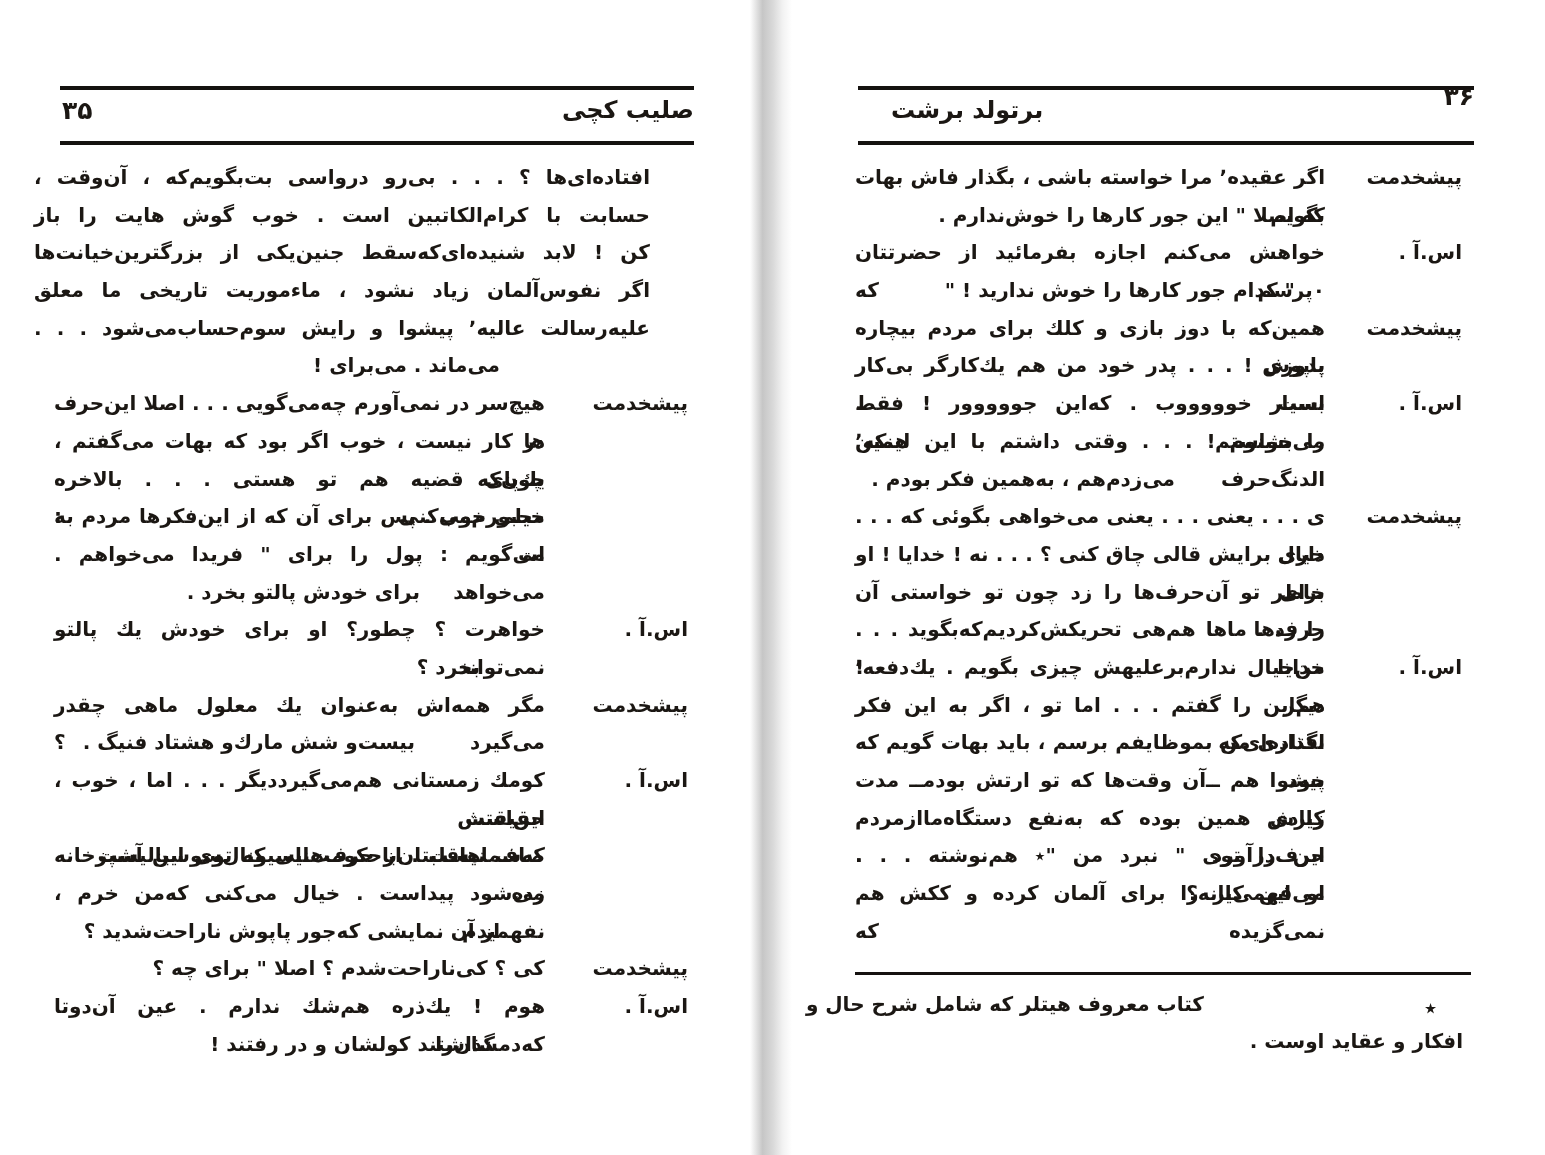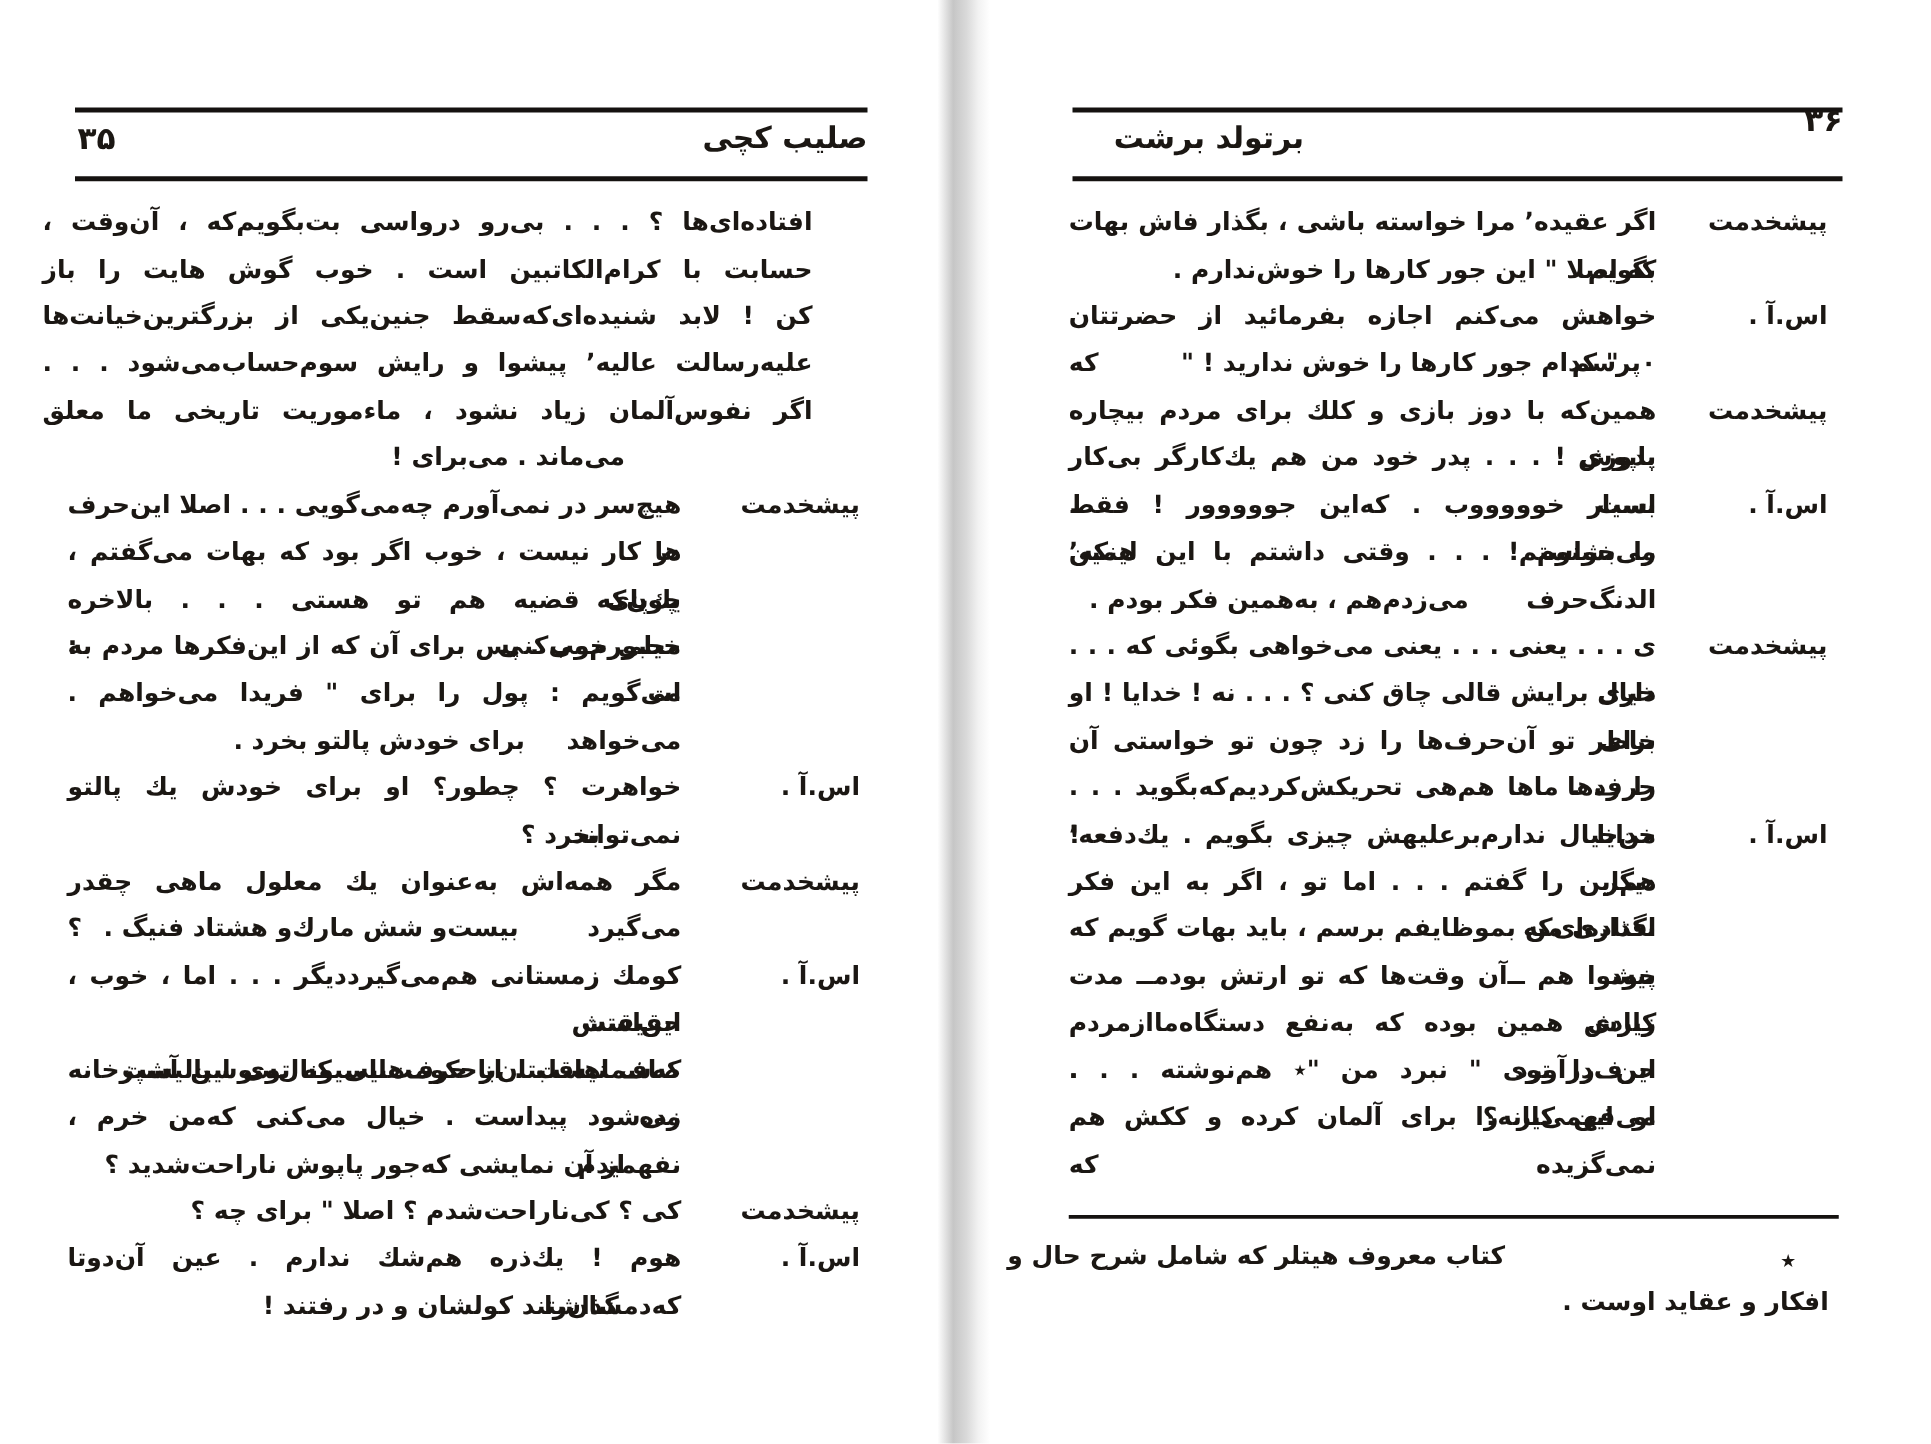--- a/index.html
+++ b/index.html
@@ -135,26 +135,26 @@
         <div class="line">
           <div class="txt j">افتاده‌اى‌ها ؟ . . . بى‌رو درواسى بت‌بگويم‌كه ، آن‌وقت ،</div>
         </div>
         <div class="line">
           <div class="txt j">حسابت با كرام‌الكاتبين است . خوب گوش هايت را باز</div>
         </div>
         <div class="line">
           <div class="txt j">كن ! لابد شنيده‌اى‌كه‌سقط جنين‌يكى از بزرگترين‌خيانت‌ها</div>
         </div>
         <div class="line">
+          <div class="txt j">اگر نفوس‌آلمان زياد نشود ، ماءموريت تاريخى ما معلق</div>
+        </div>
+        <div class="line">
           <div class="txt j">عليه‌رسالت عاليه٬ پيشوا و رايش سوم‌حساب‌مى‌شود . . .</div>
         </div>
         <div class="line">
-          <div class="txt j">اگر نفوس‌آلمان زياد نشود ، ماءموريت تاريخى ما معلق</div>
-        </div>
-        <div class="line">
           <div class="txt" style="padding-right: 150px;">مى‌ماند . مى‌براى !</div>
         </div>
       </div>
       <div class="blk">
         <div class="line">
           <div class="txt j">هيچ‌سر در نمى‌آورم چه‌مى‌گويى . . . اصلا  اين‌حرف ها</div>
           <span class="speaker">پيشخدمت</span>
         </div>
         <div class="line">
           <div class="txt j">در كار نيست ، خوب اگر بود كه بهات مى‌گفتم ، چون‌كه</div>

